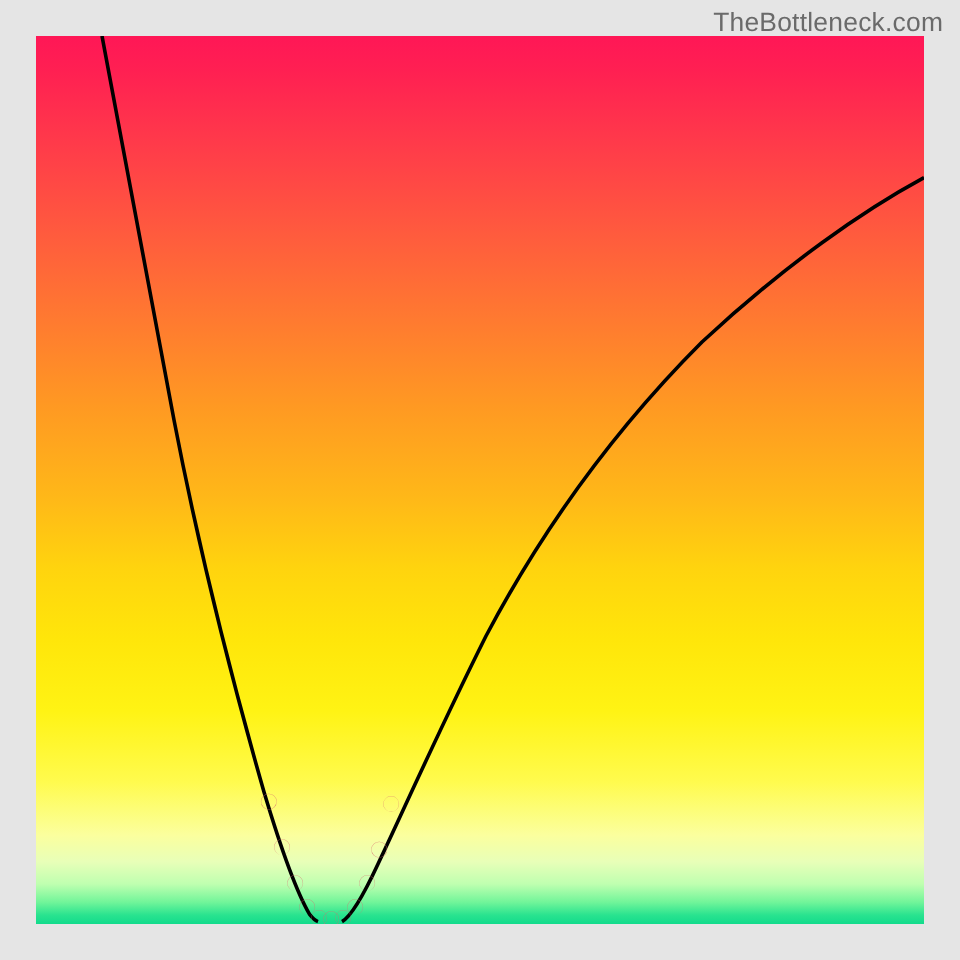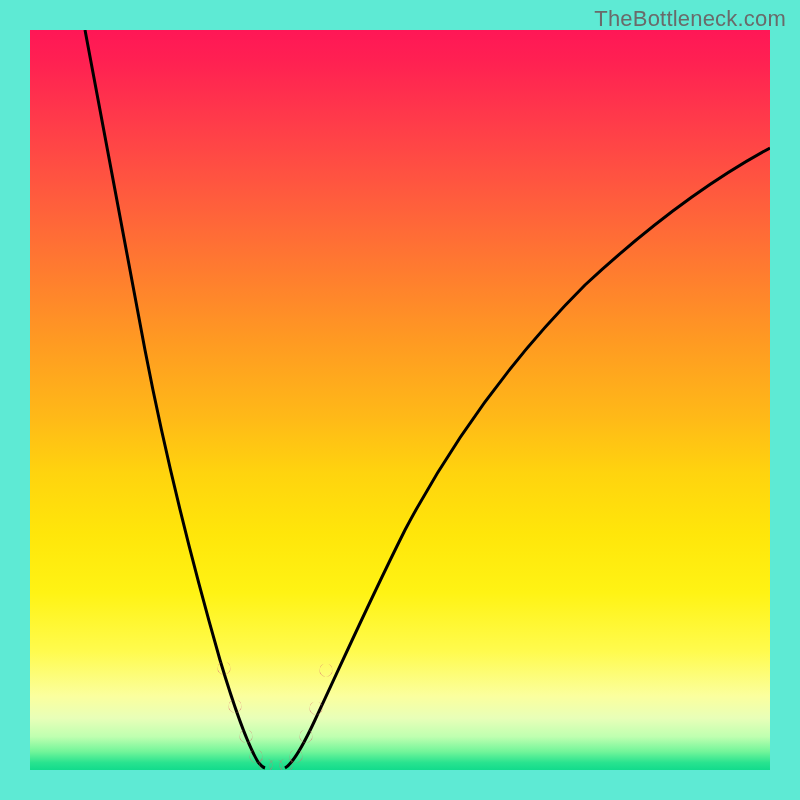--- a/index.html
+++ b/index.html
@@ -10,21 +10,21 @@
     background: #000;
     overflow: hidden;
     font-family: Arial, Helvetica, sans-serif;
   }
   .frame {
     position: absolute;
     top: 0;
     left: 0;
     width: 800px;
     height: 800px;
-    background: #5eead4;
+    background: #e5e5e5;
     text-decoration: underline;
   }
   .plot-area {
     position: absolute;
     top: 30px;
     left: 30px;
     width: 740px;
     height: 740px;
     overflow: hidden;
   }

